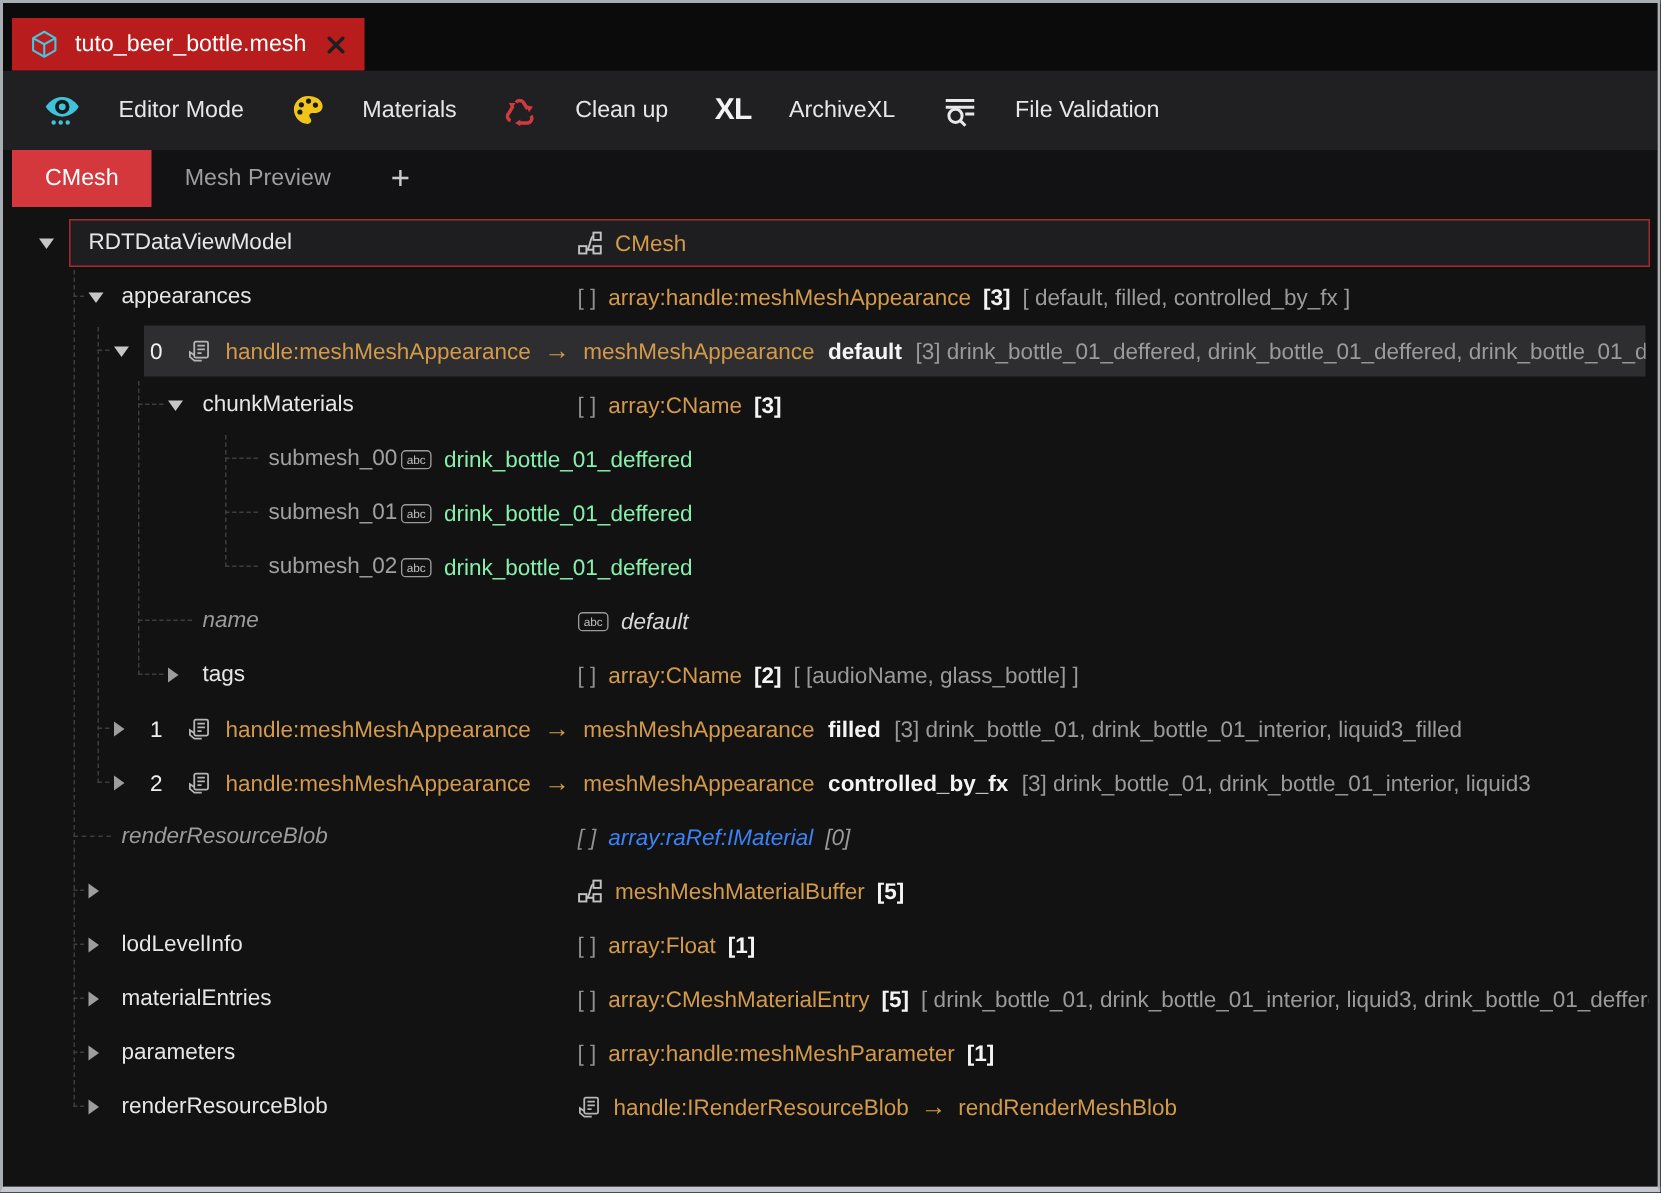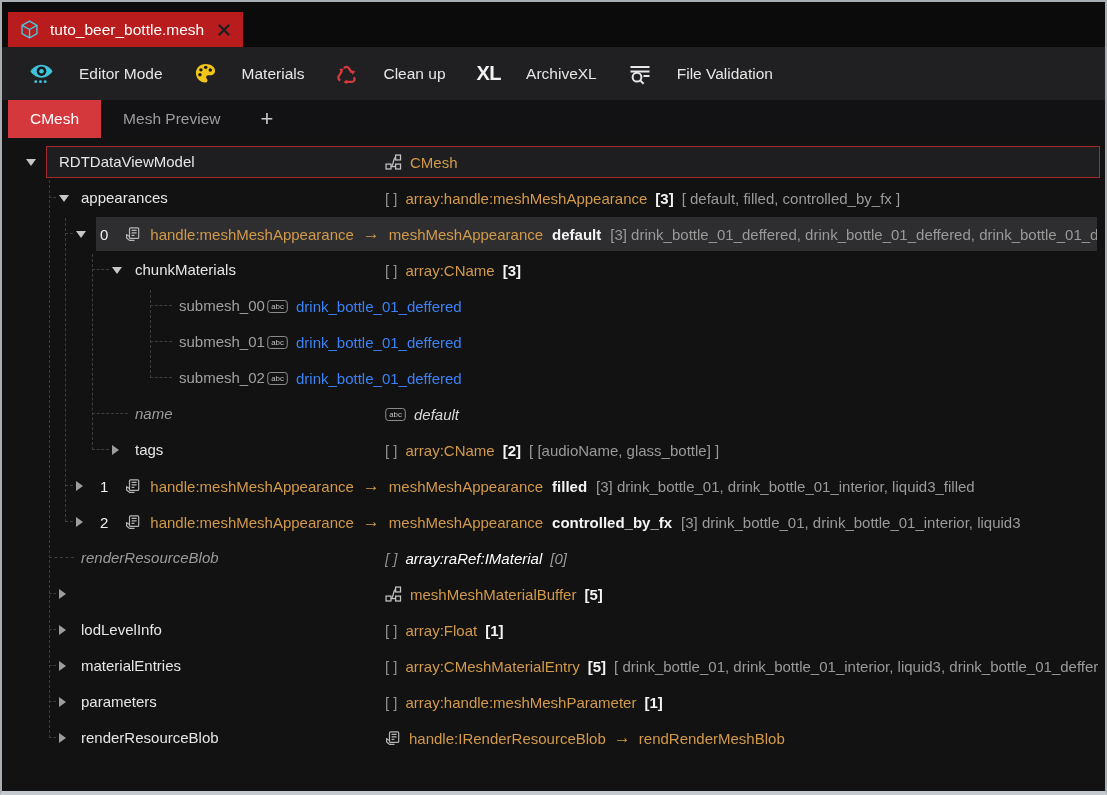--- a/index.html
+++ b/index.html
@@ -45,23 +45,23 @@
   .lab-normal{color:#e6e6e6;}
   .lab-index{color:#efefef;}
   .lab-dim{color:#a0a0a0;}
   .lab-dim-i{color:#9b9b9b;font-style:italic;}
   .s-bracket{color:#8f8f8f;}
   .s-type{color:#d29a4a;}
   .s-count{color:#f4f4f4;font-weight:bold;}
   .s-muted{color:#9a9a9a;}
   .s-name{color:#f4f4f4;font-weight:bold;}
   .s-arrow{color:#d29a4a;font-size:17px;}
-  .s-value{color:#3b82f6;}
+  .s-value{color:#86efac;}
   .s-bracket-i{color:#8f8f8f;font-style:italic;}
-  .s-type-i{color:#ffffff;font-style:italic;}
+  .s-type-i{color:#3b82f6;font-style:italic;}
   .s-muted-i{color:#9a9a9a;font-style:italic;}
   .s-value-i{color:#d8d8d8;font-style:italic;}
   .vicon{display:flex;align-items:center;flex:0 0 auto;}
 </style>
 </head>
 <body>
 
 <div class="window">
 
   <div class="doc-tabbar">

